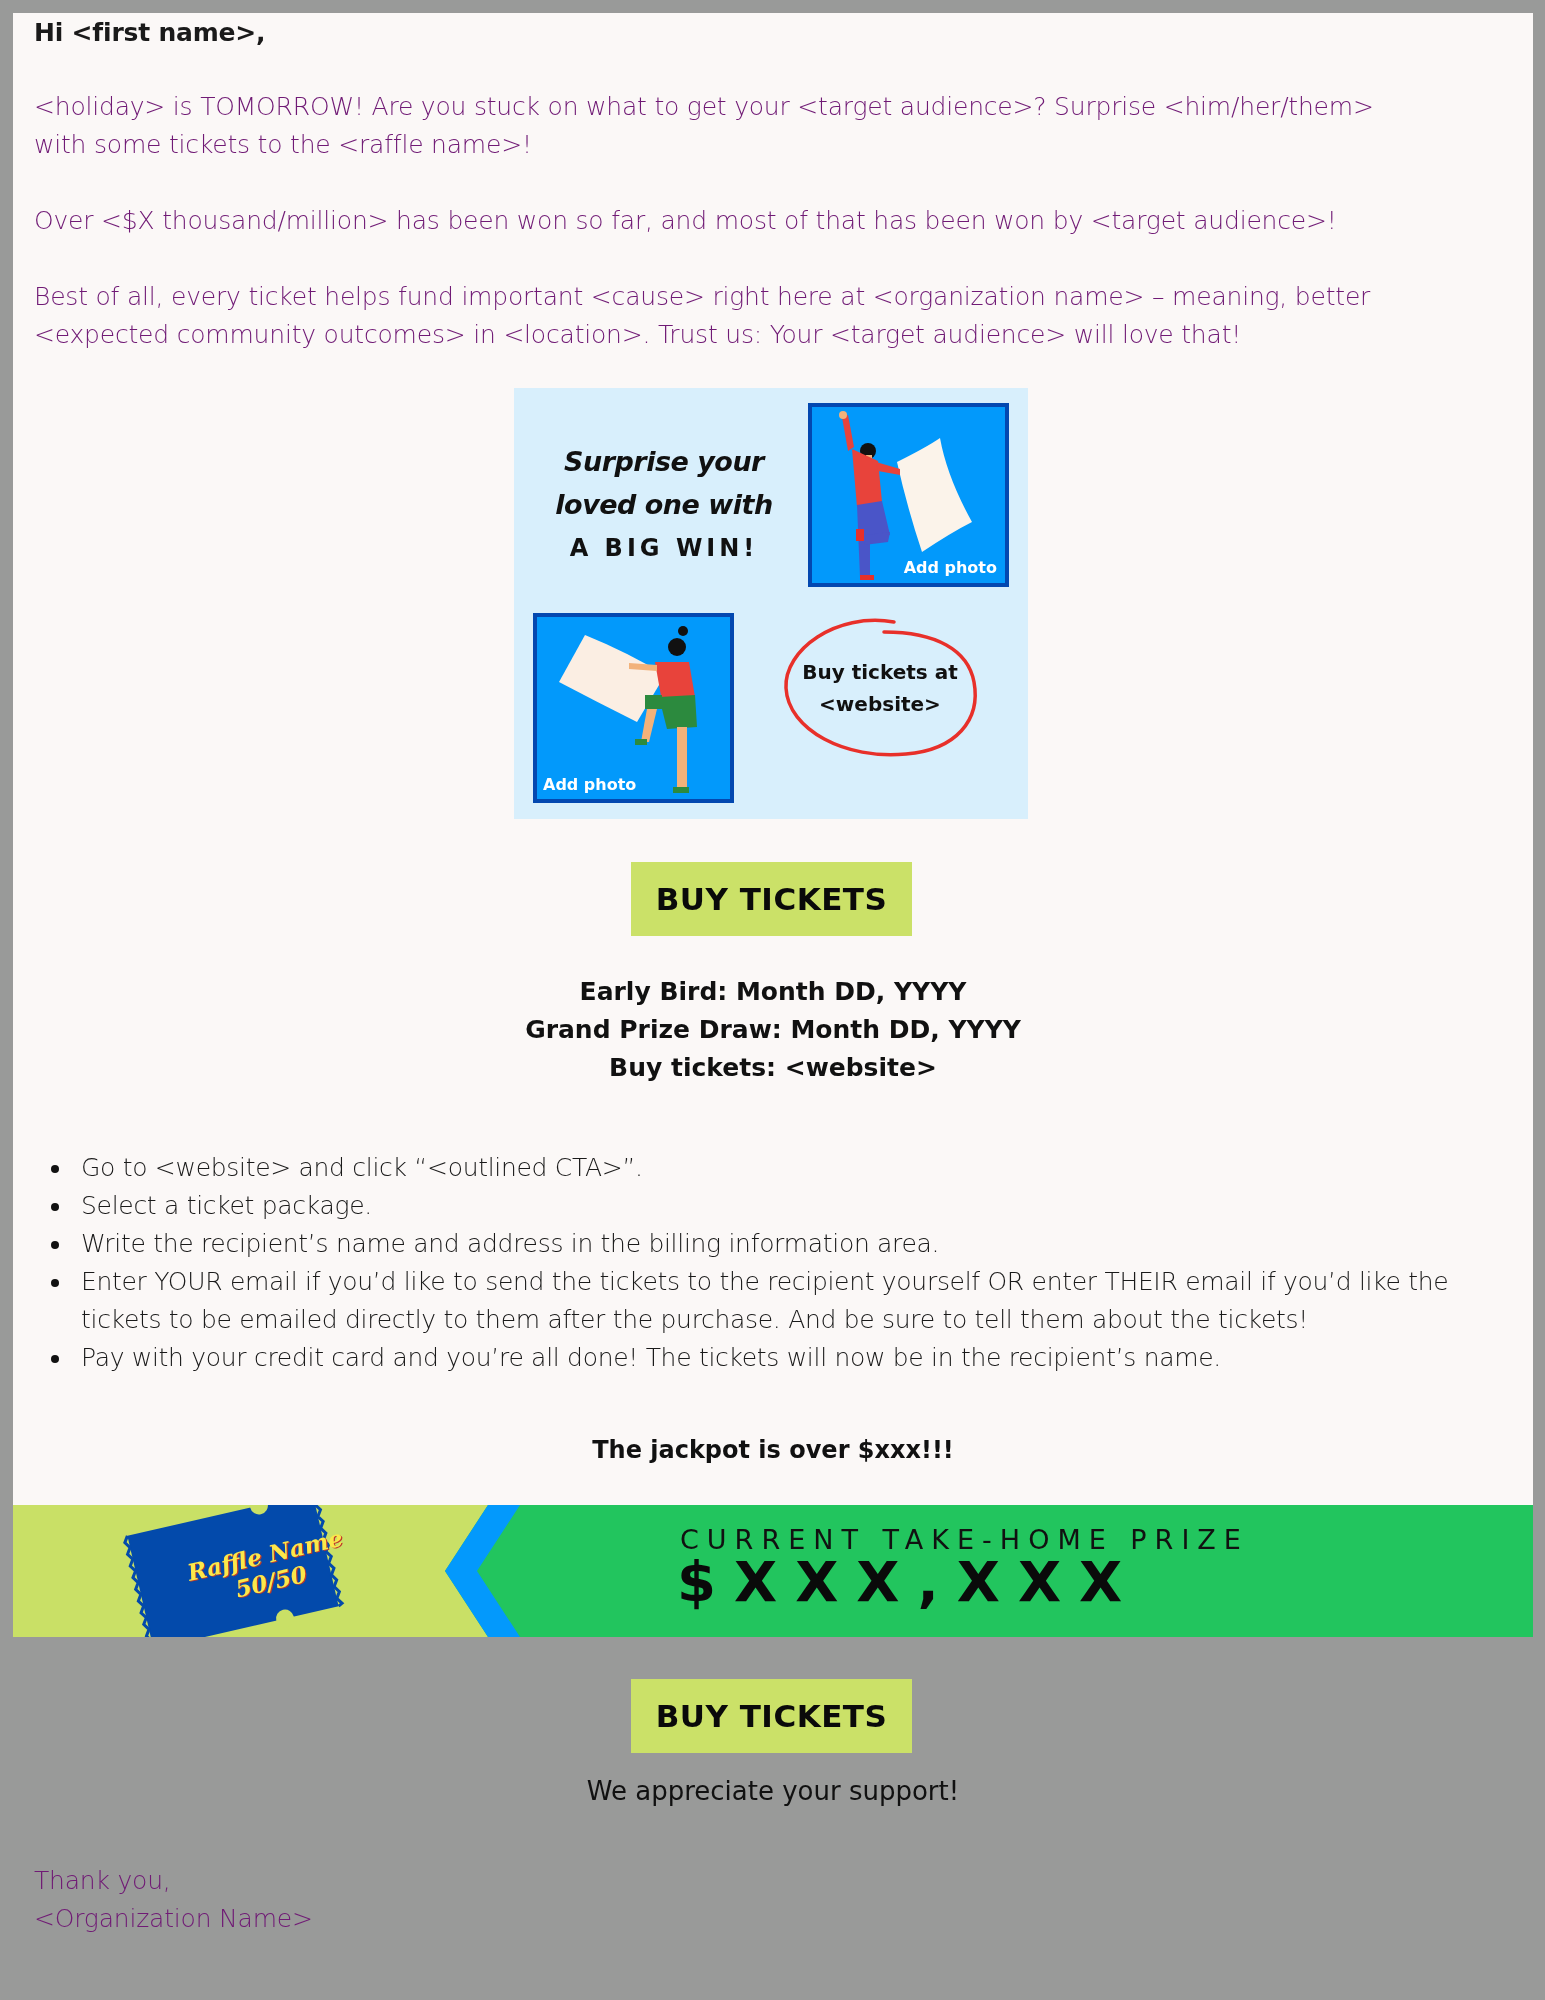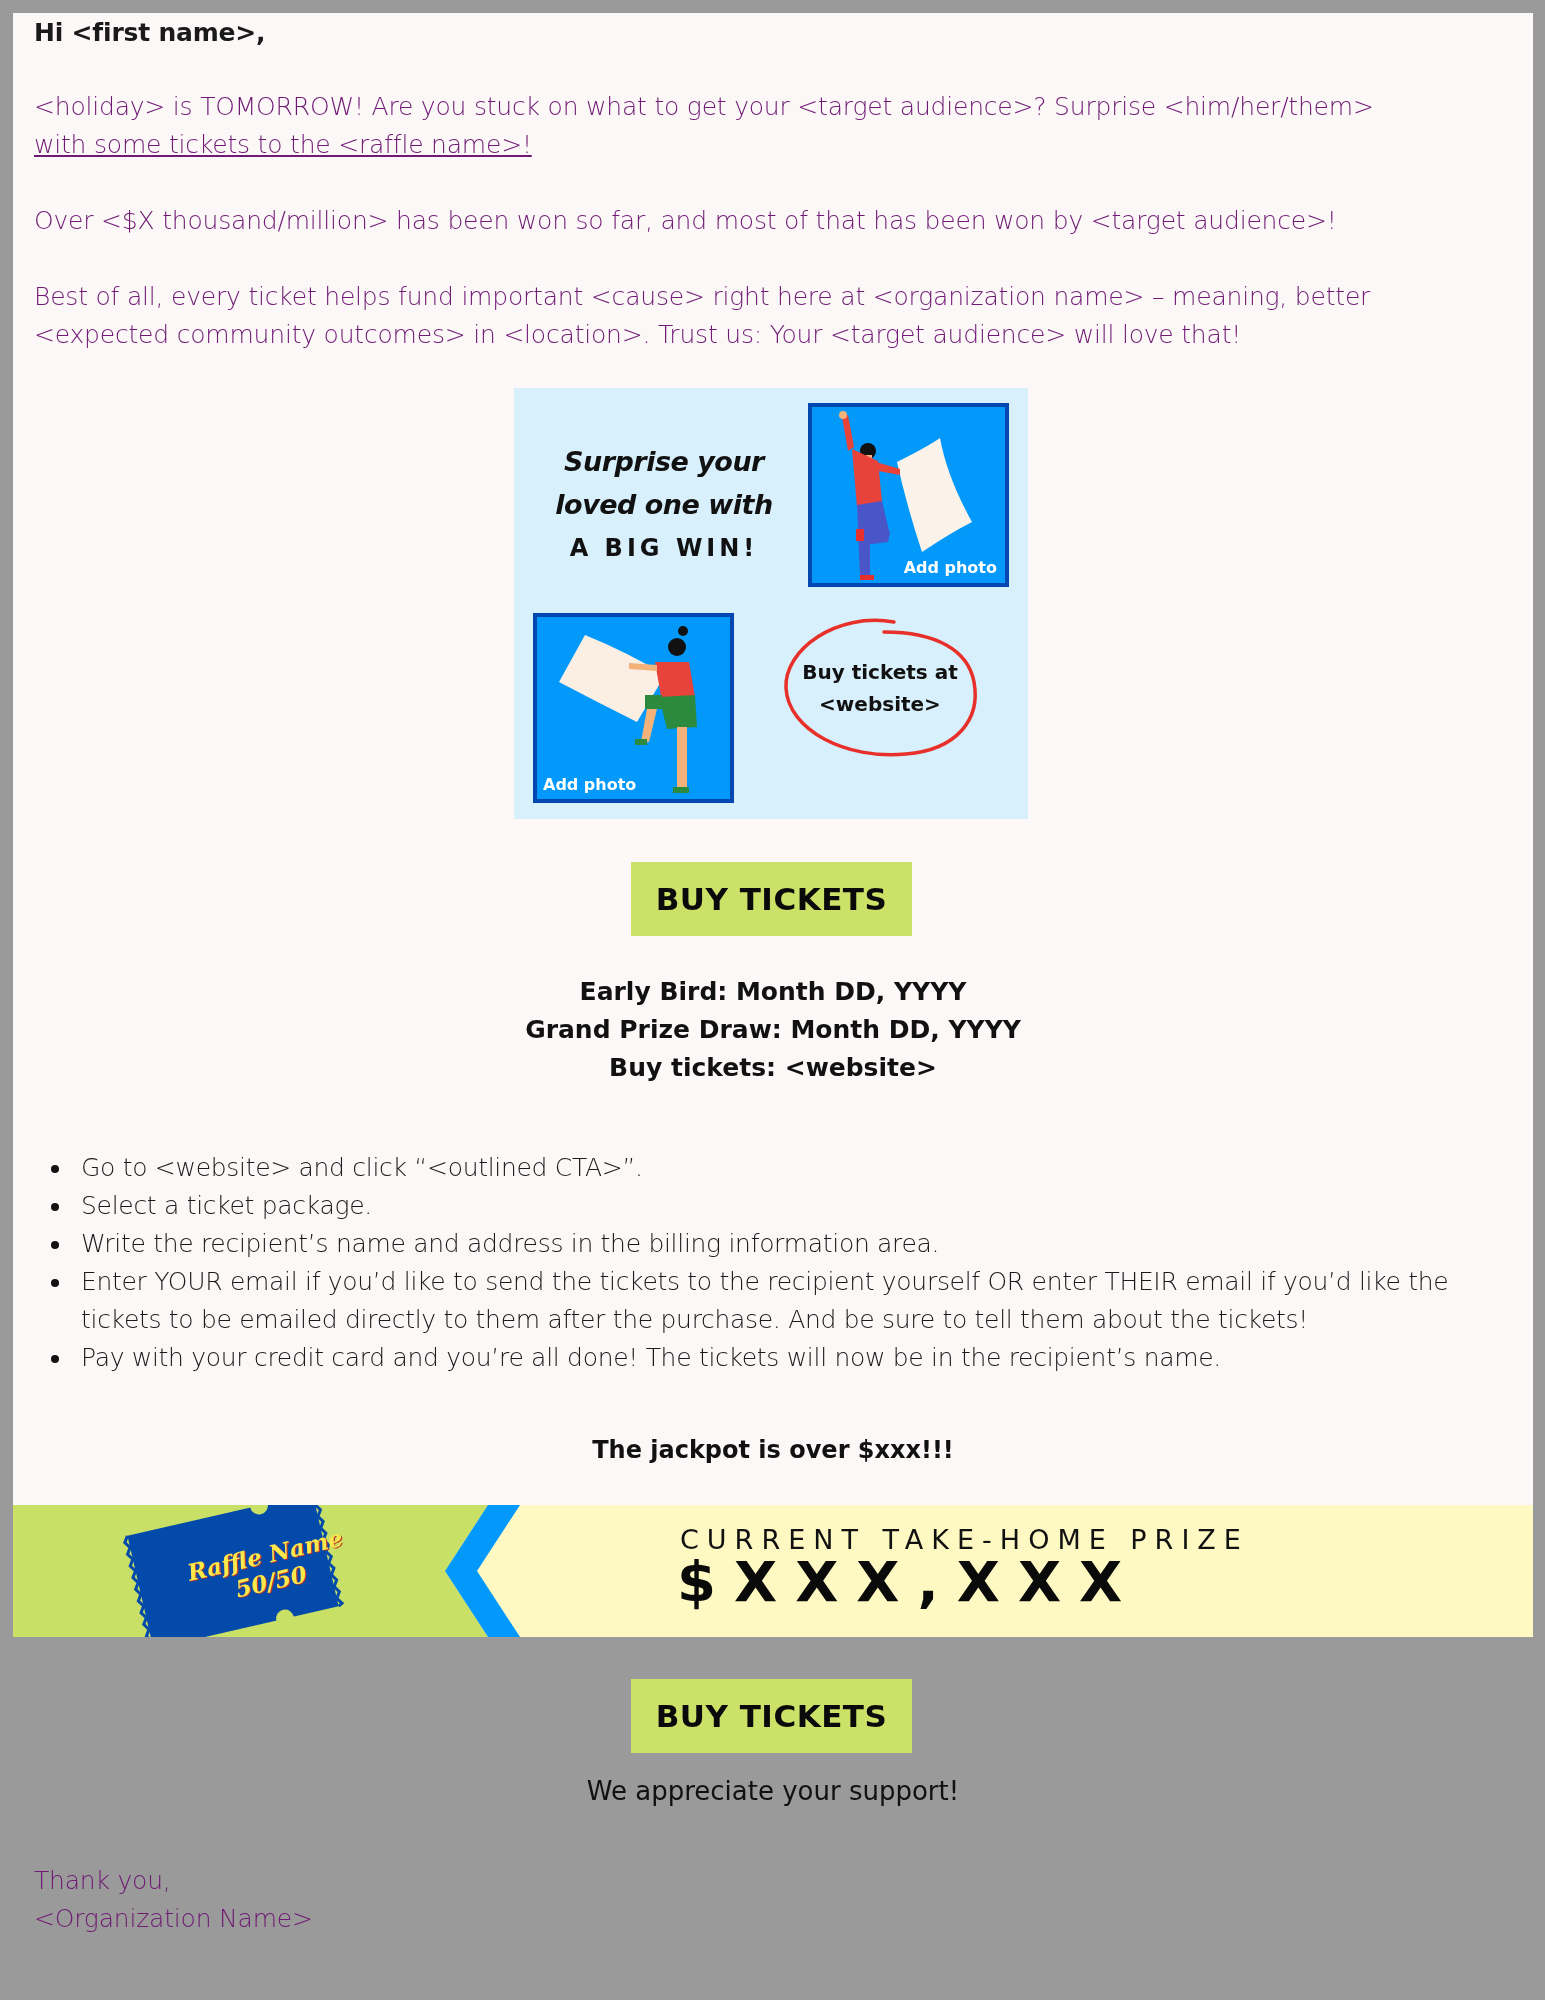--- a/index.html
+++ b/index.html
@@ -71,21 +71,21 @@
   .bullets li {
     position: relative; padding-left: 47px; height: 38px; line-height: 38px;
     font-family: "DejaVu Sans", sans-serif; font-size: 25px; color: #1a1a1a; font-weight: 300; white-space: nowrap;
     letter-spacing: -0.3px;
   }
   .bullets li.two { height: 76px; white-space: normal; width: 1490px; }
   .bullets li::before {
     content: ""; position: absolute; left: 17px; top: 16px; width: 8px; height: 8px; border-radius: 50%; background: #111;
   }
   .banner {
-    position: absolute; left: 0; top: 1492px; width: 1520px; height: 132px; background: #fef9c3; overflow: hidden;
+    position: absolute; left: 0; top: 1492px; width: 1520px; height: 132px; background: #22c55e; overflow: hidden;
   }
   .banner-label {
     position: absolute; left: 667px; top: 19px;
     font-family: "DejaVu Sans", sans-serif; font-size: 27px; letter-spacing: 8px; color: #111; white-space: nowrap;
   }
   .banner-amount {
     position: absolute; left: 664px; top: 44px;
     font-family: "DejaVu Sans", sans-serif; font-weight: bold; font-size: 56px; letter-spacing: 18px; color: #0a0a0a; white-space: nowrap;
   }
   .ticket-text {
@@ -96,21 +96,21 @@
   }
 </style>
 </head>
 <body>
 
 <div class="page">
 
   <div class="abs txt bold" style="left:21px; top:5px;">Hi &lt;first name&gt;,</div>
 
   <div class="abs txt light" style="left:21px; top:79px;">&lt;holiday&gt; is TOMORROW! Are you stuck on what to get your &lt;target audience&gt;? Surprise &lt;him/her/them&gt;</div>
-  <div class="abs txt light" style="left:21px; top:117px;text-decoration:underline;">with some tickets to the &lt;raffle name&gt;!</div>
+  <div class="abs txt light" style="left:21px; top:117px;">with some tickets to the &lt;raffle name&gt;!</div>
 
   <div class="abs txt light" style="left:21px; top:193px;">Over &lt;$X thousand/million&gt; has been won so far, and most of that has been won by &lt;target audience&gt;!</div>
 
   <div class="abs txt light" style="left:21px; top:269px;">Best of all, every ticket helps fund important &lt;cause&gt; right here at &lt;organization name&gt; – meaning, better</div>
   <div class="abs txt light" style="left:21px; top:307px;">&lt;expected community outcomes&gt; in &lt;location&gt;. Trust us: Your &lt;target audience&gt; will love that!</div>
 
   <div class="hero">
     <div class="hero-headline">
       <span class="l1">Surprise your</span>
       <span class="l2">loved one with</span>

